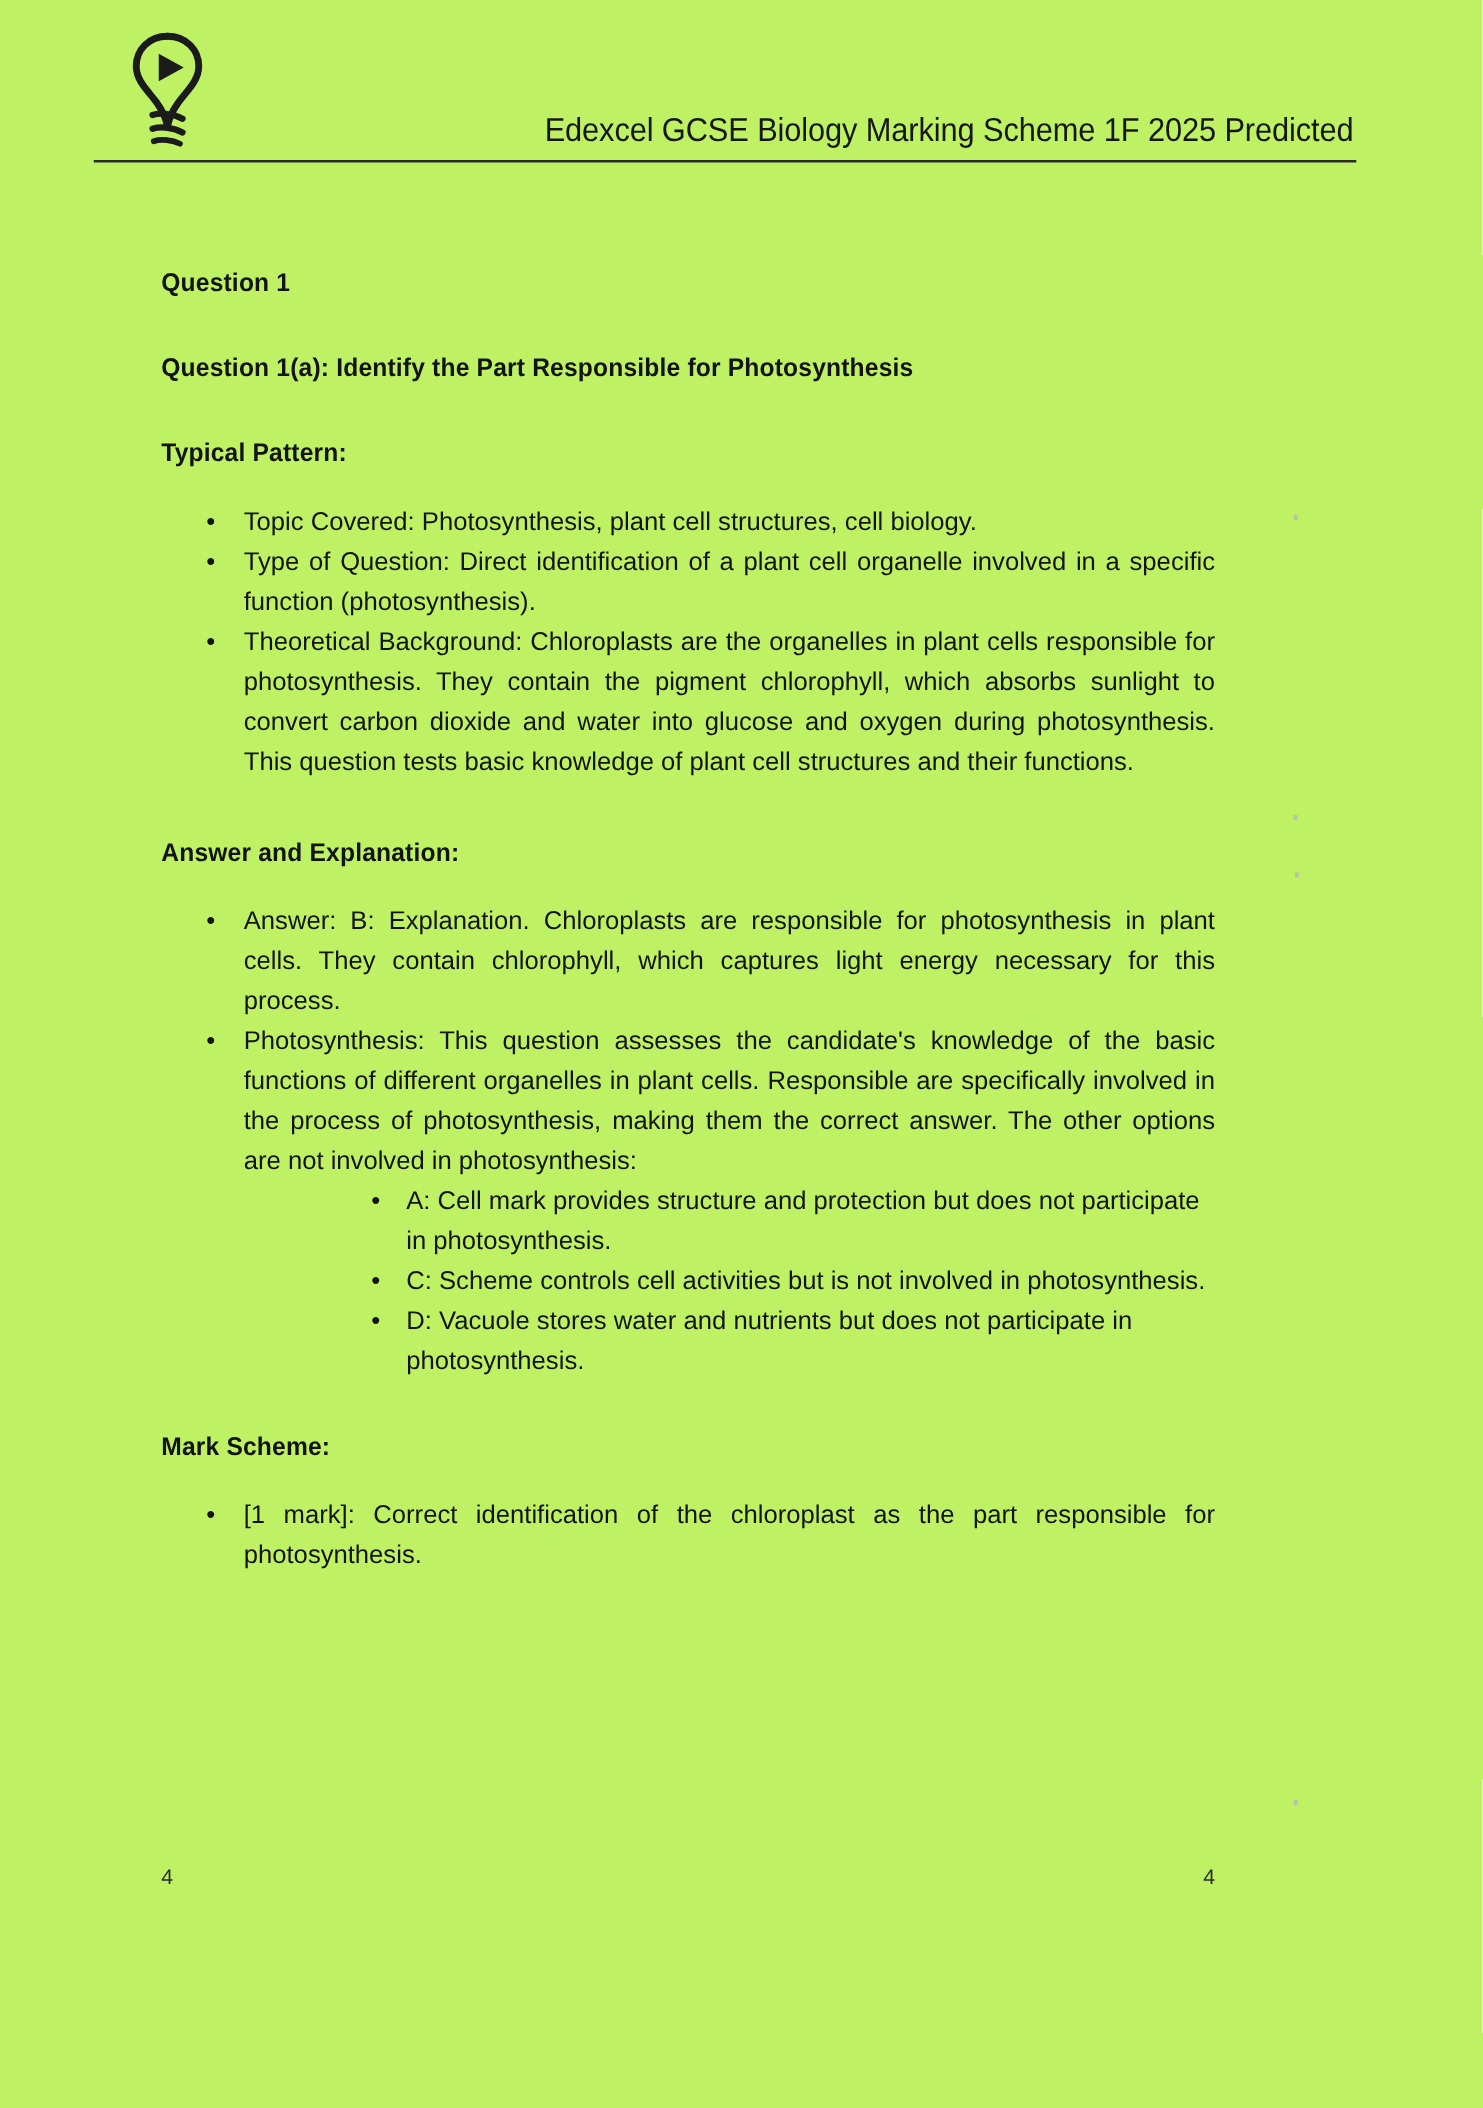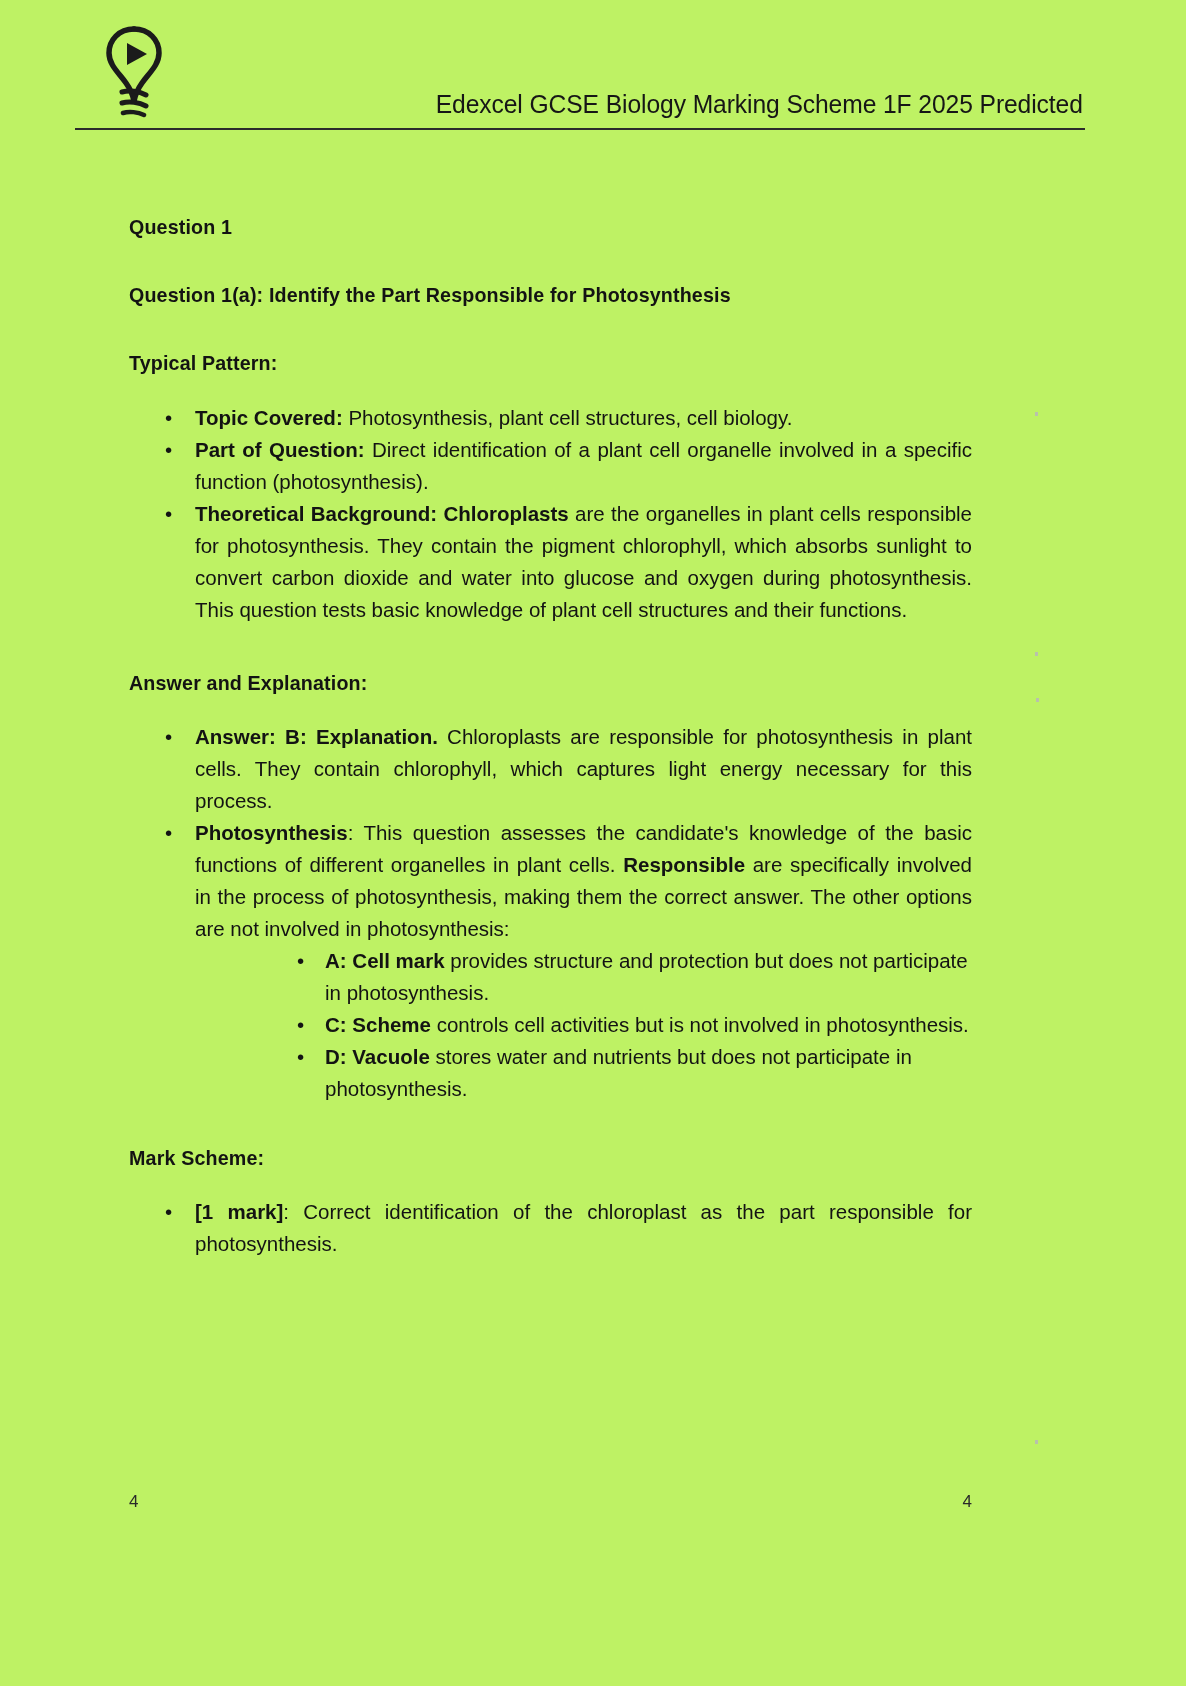--- a/index.html
+++ b/index.html
@@ -118,21 +118,21 @@
   }
   li.subitem > .bullet {
     position: absolute;
     left: 36px;
     top: 0;
     line-height: 32px;
     font-size: 20.5px;
   }
   li.subitem.noj { text-align: left; }
 
-  .b { font-weight: bold; }
+  .b { font-weight: normal; }
   .txt { display: inline; }
 
   
   .footer {
     position: absolute;
     left: 129px;
     top: 1492px;
     width: 843px;
     display: flex;
     justify-content: space-between;
@@ -189,21 +189,21 @@
 
     <ul class="bl lvl1">
 
       <li class="item lastline-left">
         <span class="bullet">•</span>
         <span class="b">Topic Covered</span><span class="b">:</span><span class="txt"> Photosynthesis, plant cell structures, cell biology.</span>
       </li>
 
       <li class="item">
         <span class="bullet">•</span>
-        <span class="b">Part of Question</span><span class="b">:</span><span class="txt"> Direct identification of a plant cell organelle involved in a specific function (photosynthesis).</span>
+        <span class="b">Type of Question</span><span class="b">:</span><span class="txt"> Direct identification of a plant cell organelle involved in a specific function (photosynthesis).</span>
       </li>
 
       <li class="item">
         <span class="bullet">•</span>
         <span class="b">Theoretical Background: Chloroplasts</span><span class="txt"> are the organelles in plant cells responsible for photosynthesis. They contain the pigment chlorophyll, which absorbs sunlight to convert carbon dioxide and water into glucose and oxygen during photosynthesis. This question tests basic knowledge of plant cell structures and their functions.</span>
       </li>
 
     </ul>
 
     <div class="heading h-answer">Answer and Explanation:</div>

